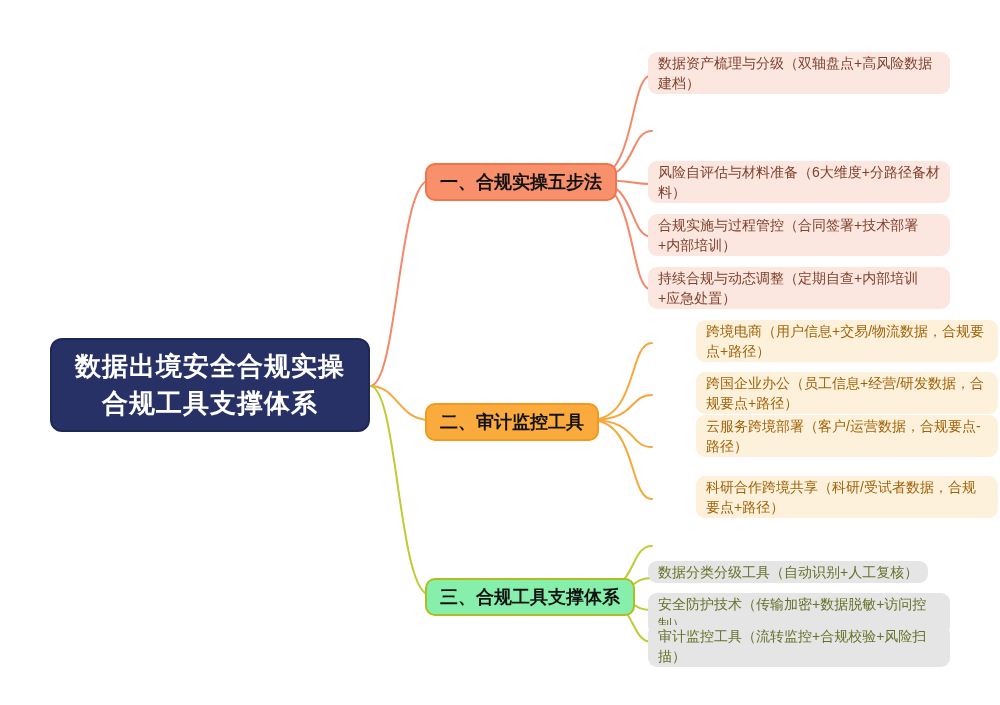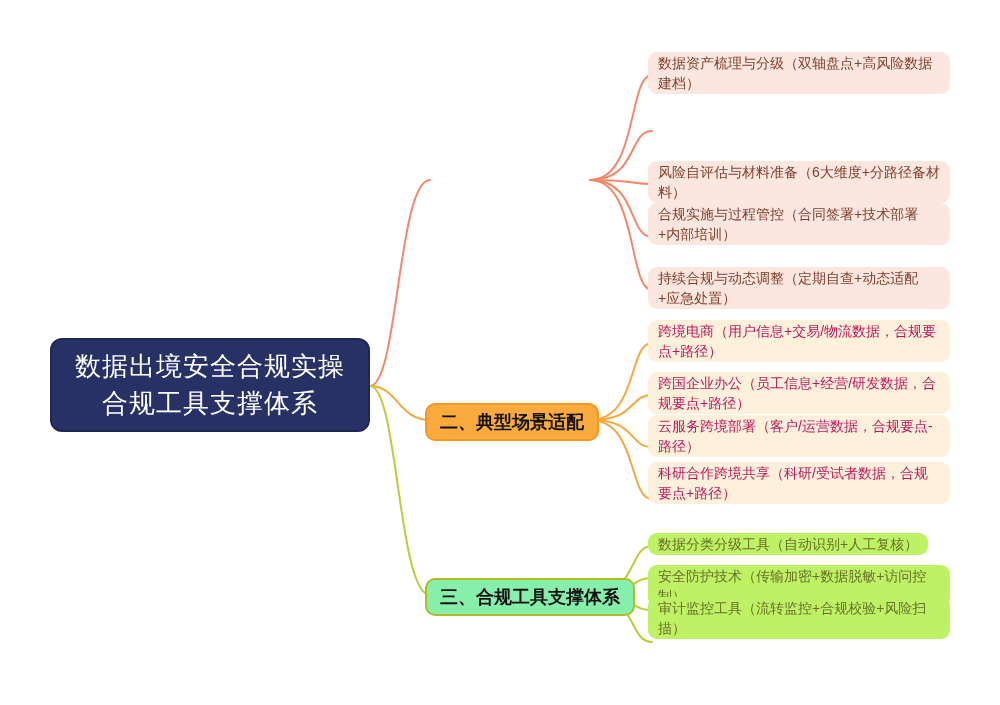--- a/index.html
+++ b/index.html
@@ -20,21 +20,21 @@
   svg.connectors path { fill: none; stroke-width: 2px; stroke-linecap: round; }
 
   .central-node {
     position: absolute;
     left: 50px; top: 338px;
     width: 320px; height: 94px;
     background: #283166;
     border: 2px solid #1f2854;
     border-radius: 12px;
     color: #ffffff;
-    font-weight: normal;
+    font-weight: bold;
     font-size: 26px;
     line-height: 37px;
     display: flex;
     flex-direction: column;
     align-items: center;
     justify-content: center;
     text-align: center;
     letter-spacing: 1px;
   }
 
@@ -57,22 +57,22 @@
     position: absolute;
     left: 648px;
     max-width: 302px;
     width: max-content;
     padding: 1px 10px;
     border-radius: 9px;
     font-size: 14px;
     line-height: 20px;
   }
   .child-g1 { background: #fbe7df; color: #80402c; }
-  .child-g2 { background: #fdf1dc; color: #be185d; }
-  .child-g3 { background: #bef264; color: #68702a; }
+  .child-g2 { background: #fdf1dc; color: #a16207; margin-left: 48px; }
+  .child-g3 { background: #e5e5e5; color: #68702a; margin-top: 28px; }
 </style>
 </head>
 <body>
 
 <div class="canvas">
 
   <svg class="connectors" viewBox="0 0 1000 705" xmlns="http://www.w3.org/2000/svg">
 
     <path d="M 370 386 C 398 386 398 180 430 180" stroke="#f4886b"></path>
     <path d="M 370 386 C 398 386 398 420 430 420" stroke="#f6a83c"></path>
@@ -93,34 +93,37 @@
     <path d="M 590 595 C 638 595 628 578 652 578" stroke="#bfcc35"></path>
     <path d="M 590 595 C 638 595 628 610 652 610" stroke="#bfcc35"></path>
     <path d="M 590 595 C 638 595 628 642 652 642" stroke="#bfcc35"></path>
   </svg>
 
   <div class="central-node">
     <div>数据出境安全合规实操</div>
     <div>合规工具支撑体系</div>
   </div>
 
+  <div class="branch-node branch-1">
+    <span>一、合规实操五步法</span>
+  </div>
   <div class="branch-node branch-2">
-    <span>二、典型场景适配</span>
+    <span>二、审计监控工具</span>
   </div>
   <div class="branch-node branch-3">
     <span>三、合规工具支撑体系</span>
   </div>
 
   <div class="child-node child-g1" style="top:52px"><span>数据资产梳理与分级（双轴盘点+高风险数据建档）</span></div>
   <div class="child-node child-g1" style="top:161px"><span>风险自评估与材料准备（6大维度+分路径备材料）</span></div>
-  <div class="child-node child-g1" style="top:203px"><span>合规实施与过程管控（合同签署+技术部署+内部培训）</span></div>
-  <div class="child-node child-g1" style="top:267px"><span>持续合规与动态调整（定期自查+动态适配+应急处置）</span></div>
+  <div class="child-node child-g1" style="top:214px"><span>合规实施与过程管控（合同签署+技术部署+内部培训）</span></div>
+  <div class="child-node child-g1" style="top:267px"><span>持续合规与动态调整（定期自查+内部培训+应急处置）</span></div>
 
   <div class="child-node child-g2" style="top:320px"><span>跨境电商（用户信息+交易/物流数据，合规要点+路径）</span></div>
   <div class="child-node child-g2" style="top:372px"><span>跨国企业办公（员工信息+经营/研发数据，合规要点+路径）</span></div>
   <div class="child-node child-g2" style="top:415px"><span>云服务跨境部署（客户/运营数据，合规要点-路径）</span></div>
-  <div class="child-node child-g2" style="top:462px"><span>科研合作跨境共享（科研/受试者数据，合规要点+路径）</span></div>
+  <div class="child-node child-g2" style="top:476px"><span>科研合作跨境共享（科研/受试者数据，合规要点+路径）</span></div>
 
   <div class="child-node child-g3" style="top:533px"><span>数据分类分级工具（自动识别+人工复核）</span></div>
   <div class="child-node child-g3" style="top:565px"><span>安全防护技术（传输加密+数据脱敏+访问控制）</span></div>
   <div class="child-node child-g3" style="top:597px"><span>审计监控工具（流转监控+合规校验+风险扫描）</span></div>
 
 </div>
 
 </body></html>

